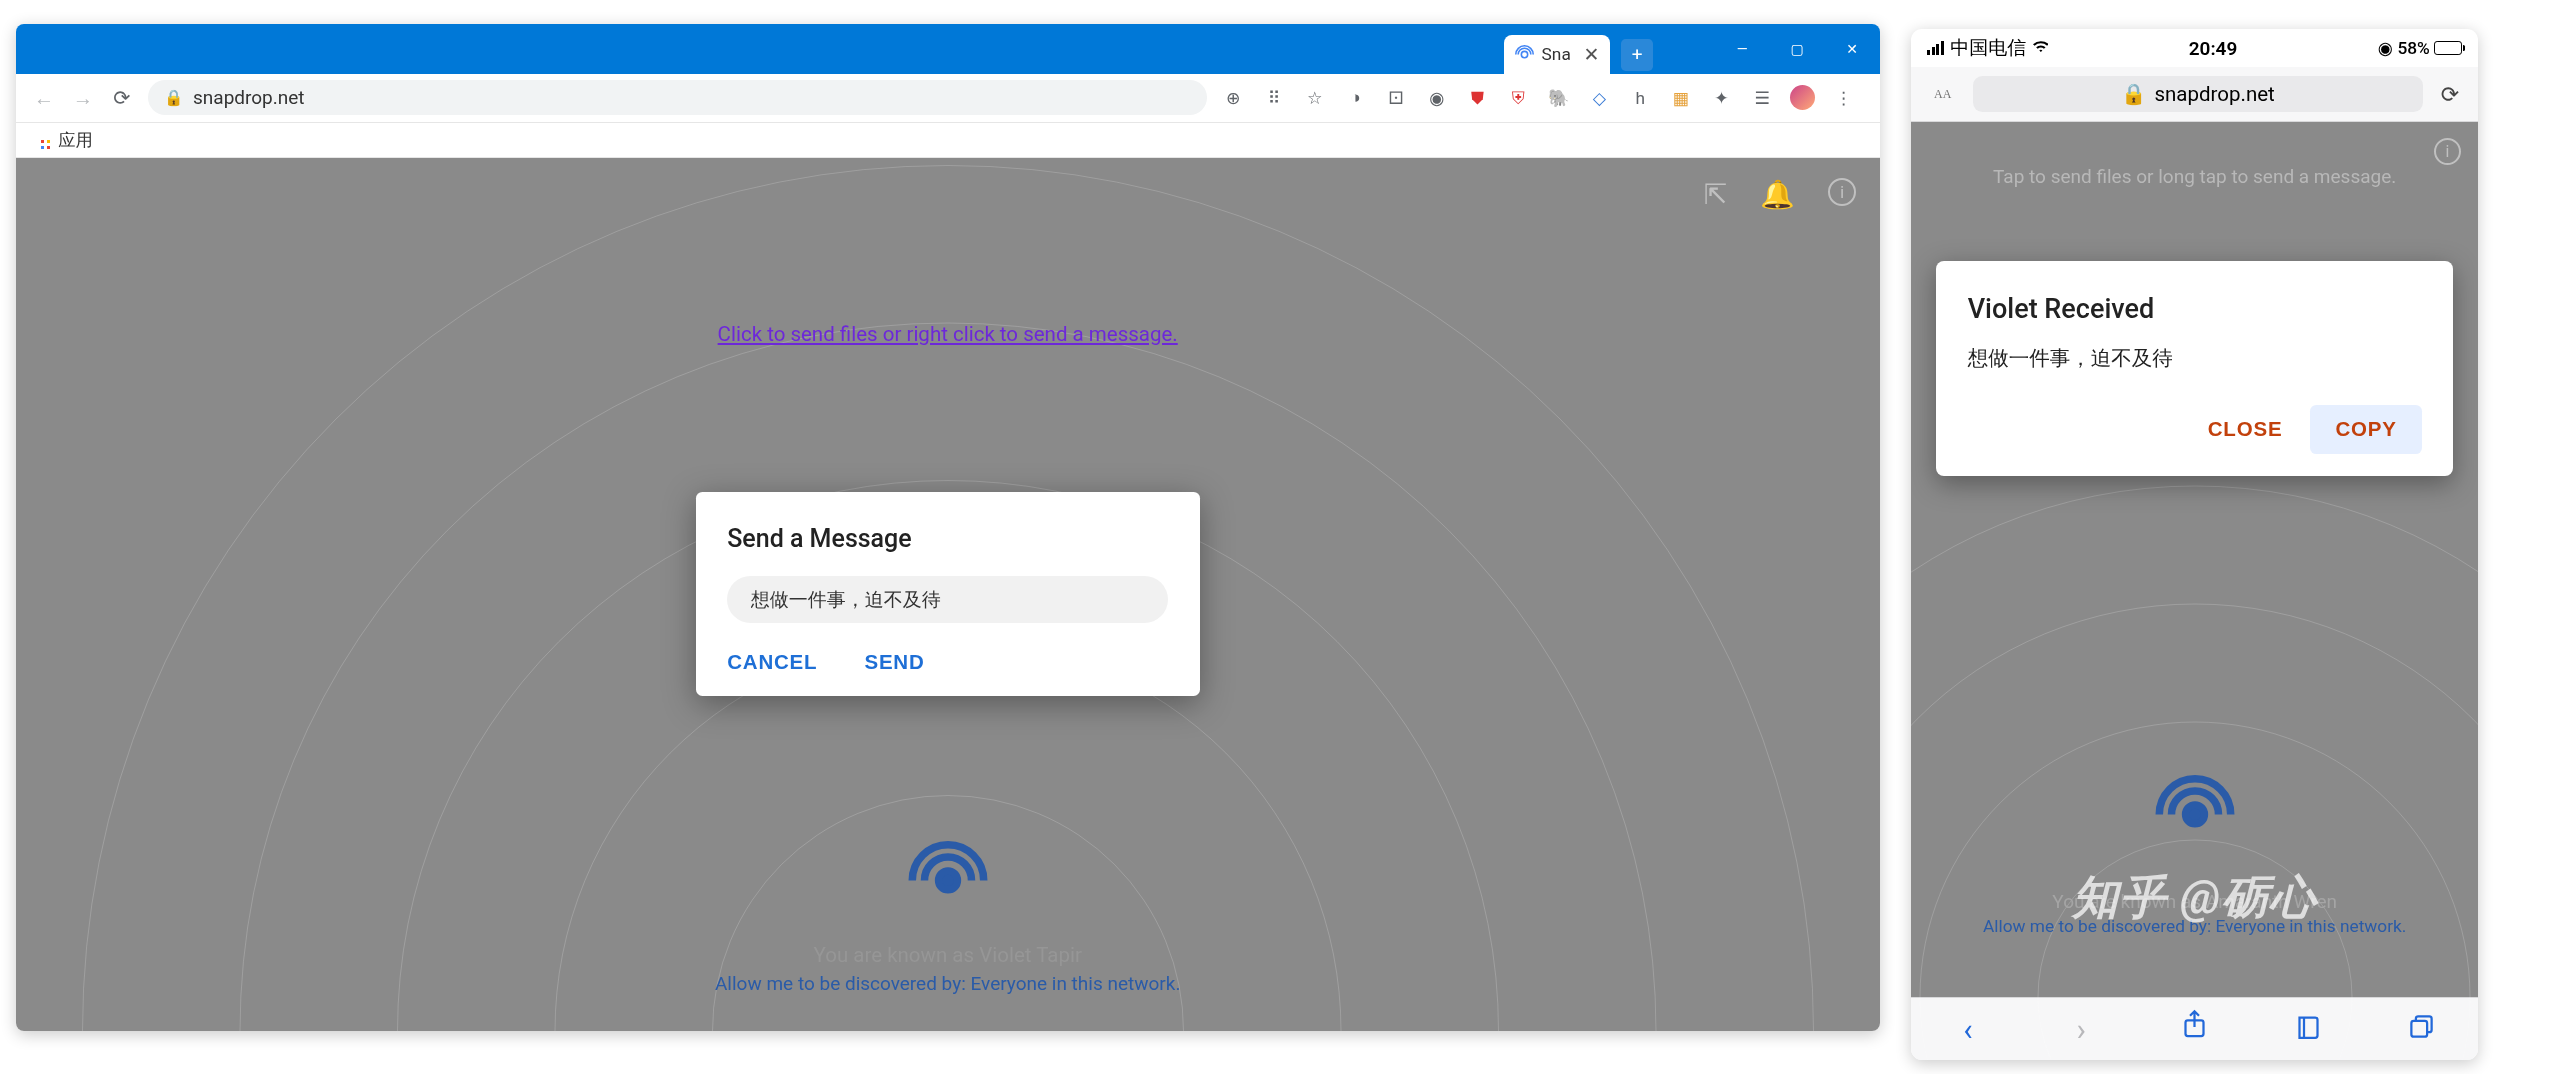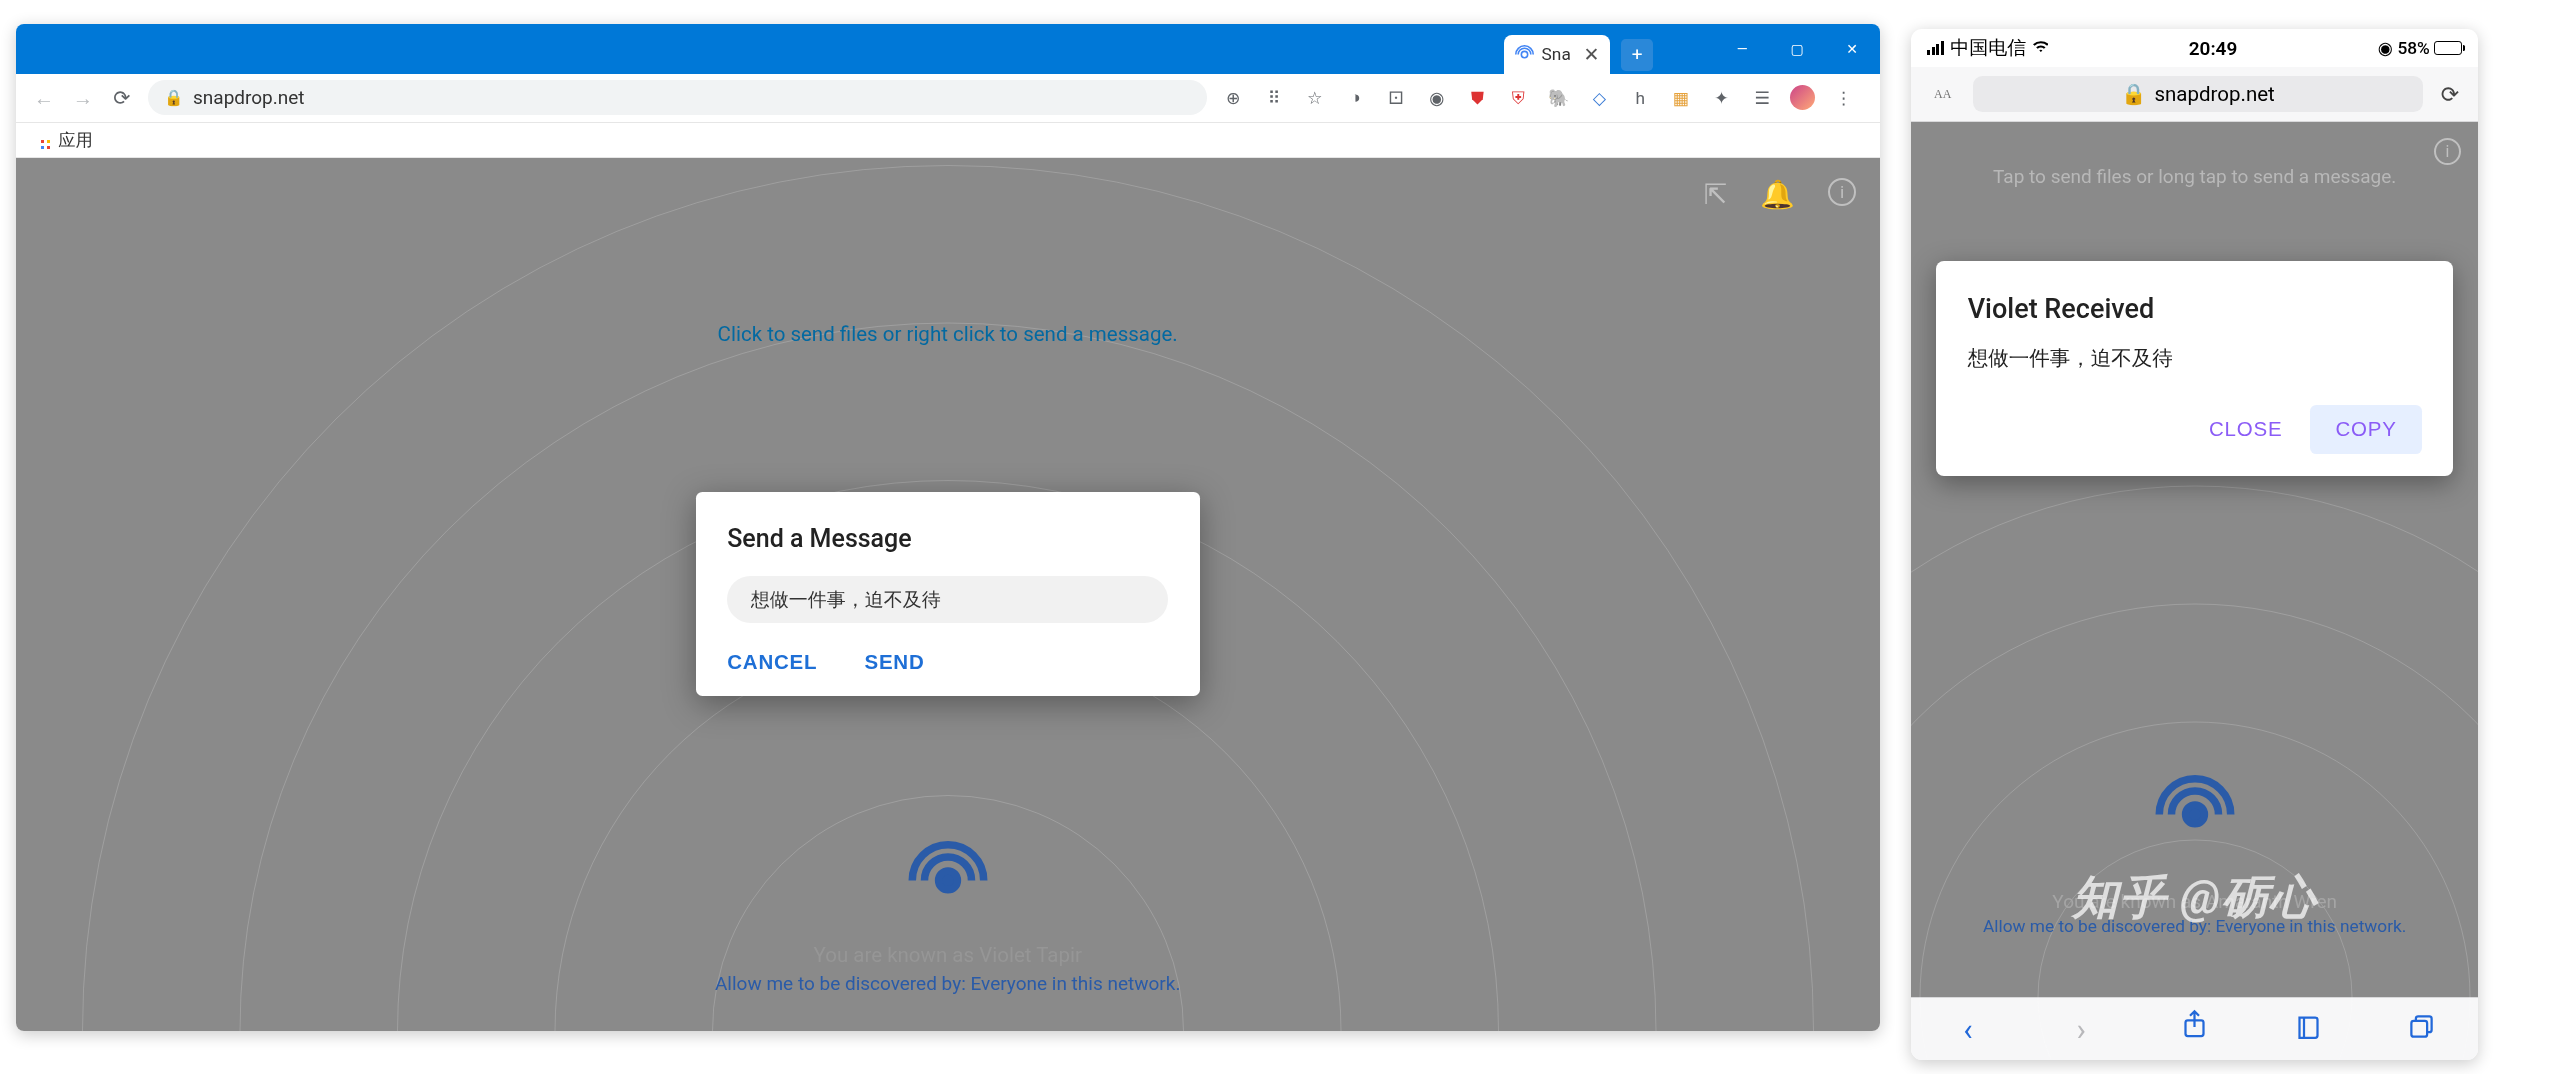--- a/index.html
+++ b/index.html
@@ -171,22 +171,23 @@
       border: 1.6px solid rgba(255,255,255,.18);
       border-radius: 50%;
       left: 50%; top: 50%;
       transform: translate(-50%,-50%);
     }
     .hint-text {
       position: absolute;
       top: 164px;
       left: 0; right: 0;
       text-align: center;
-      color: #0369a1;
+      color: #6d28d9;
       font-size: 20.5px;
+      text-decoration: underline;
     }
     .top-icons {
       position: absolute;
       top: 20.5px;
       right: 23.6px;
       display: flex;
       gap: 33px;
       color: #c0c0c0;
       font-size: 28px;
     }
@@ -376,21 +377,21 @@
     .mob-dialog-msg { margin-top: 19px; font-size: 20.5px; color:#222; }
     .mob-dialog-actions {
       margin-top: 33px;
       display: flex;
       justify-content: flex-end;
       gap: 28px;
       align-items: center;
     }
     .mob-btn {
       border: none; background: none;
-      color: #8b5cf6; font-size: 20.5px; font-weight: 400; letter-spacing: 0.8px;
+      color: #c2410c; font-size: 20.5px; font-weight: 700; letter-spacing: 0.8px;
       cursor: pointer;
     }
     .mob-btn.copy {
       background: #e6efff;
       padding: 12.6px 25px;
       border-radius: 6.3px;
     }
     .safari-toolbar {
       height: 63px;
       background: #f7f7f8;

